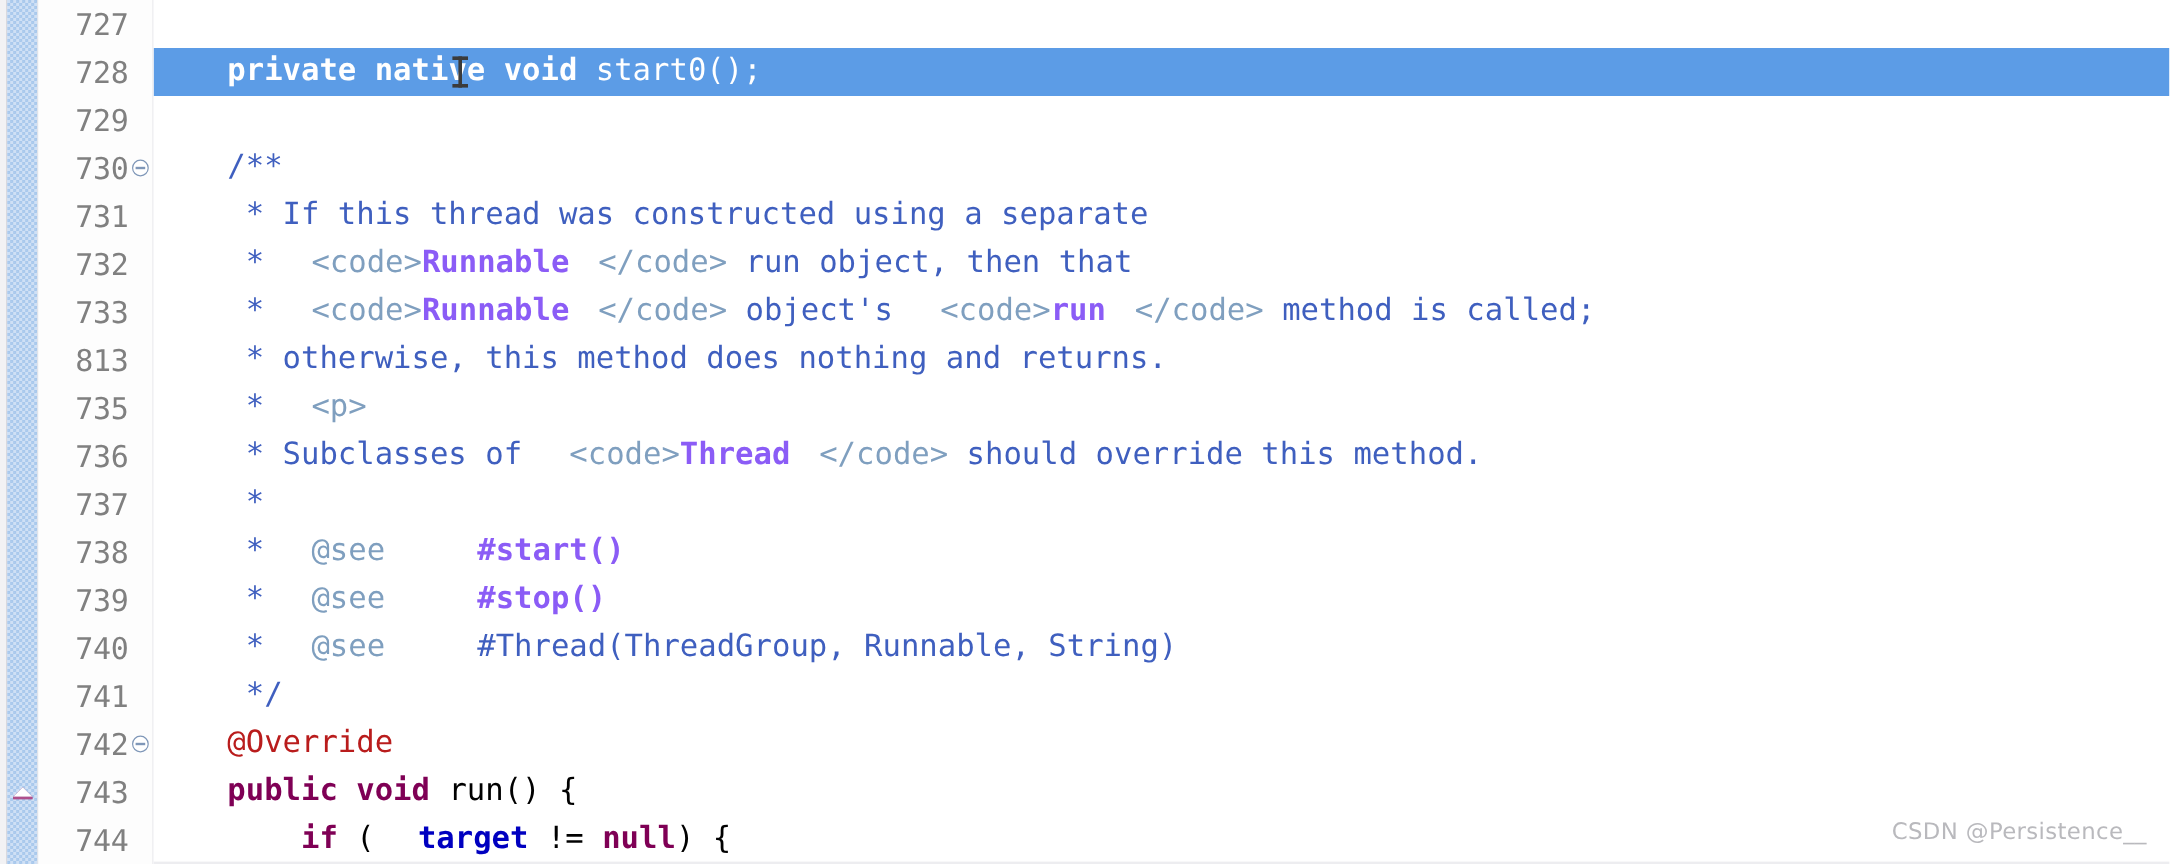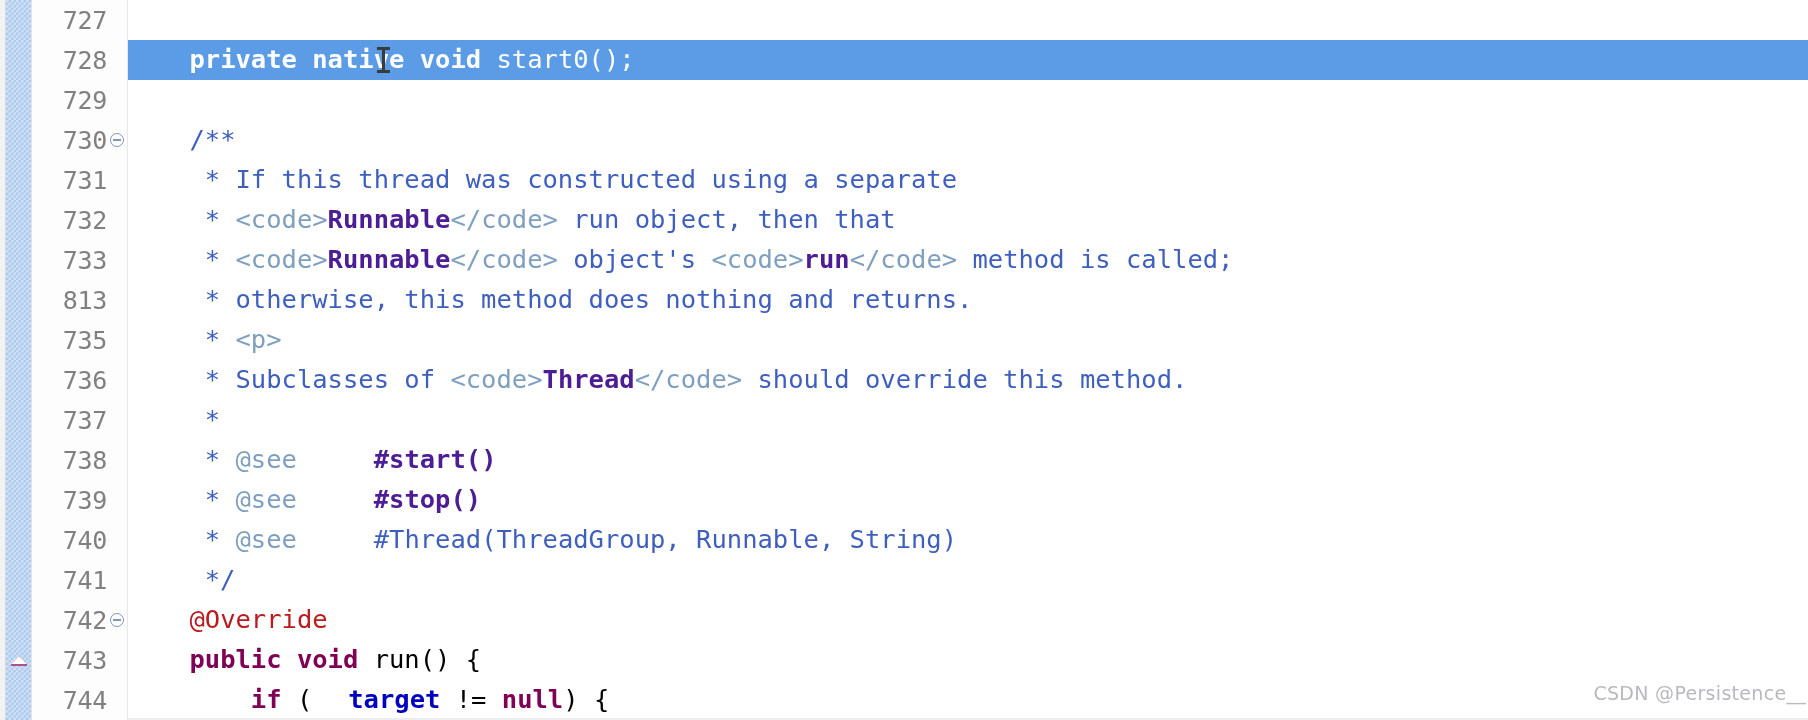--- a/index.html
+++ b/index.html
@@ -156,22 +156,22 @@
     line-height: 1;
     letter-spacing: 0px;
     white-space: pre;
     color: #000000;
   }
 
   
   .t-plain    { color: #000000; }
   .t-keyword  { color: #7f0055; font-weight: bold; }
   .t-javadoc  { color: #3f5fbf; }
-  .t-javadoc-b{ color: #4c1d95; font-weight: bold; }
-  .t-jdtag    { color: #7f9fbf; }
+  .t-javadoc-b{ color: #8b5cf6; font-weight: bold; }
+  .t-jdtag    { color: #7f9fbf; margin-left: 24px; }
   .t-annot    { color: #b91c1c; }
   .t-sel      { color: #ffffff; }
   .t-field    { color: #0000c0; font-weight: bold; margin-left: 36px; }
 
   
   .ibeam {
     position: absolute;
     width: 3px;
     height: 26px;
     background: #3b3b3b;
@@ -185,21 +185,21 @@
     width: 13px;
     height: 3px;
     background: #3b3b3b;
   }
   .ibeam::before { top: 0; }
   .ibeam::after  { bottom: 0; }
 
   
   .watermark {
     position: absolute;
-    right: 2px;
+    right: 19px;
     bottom: 16px;
     font-family: "DejaVu Sans", "Liberation Sans", sans-serif;
     font-size: 19px;
     color: #b9b9bd;
     letter-spacing: 0.3px;
     white-space: pre;
   }
 
   
   .bottom-rule {

